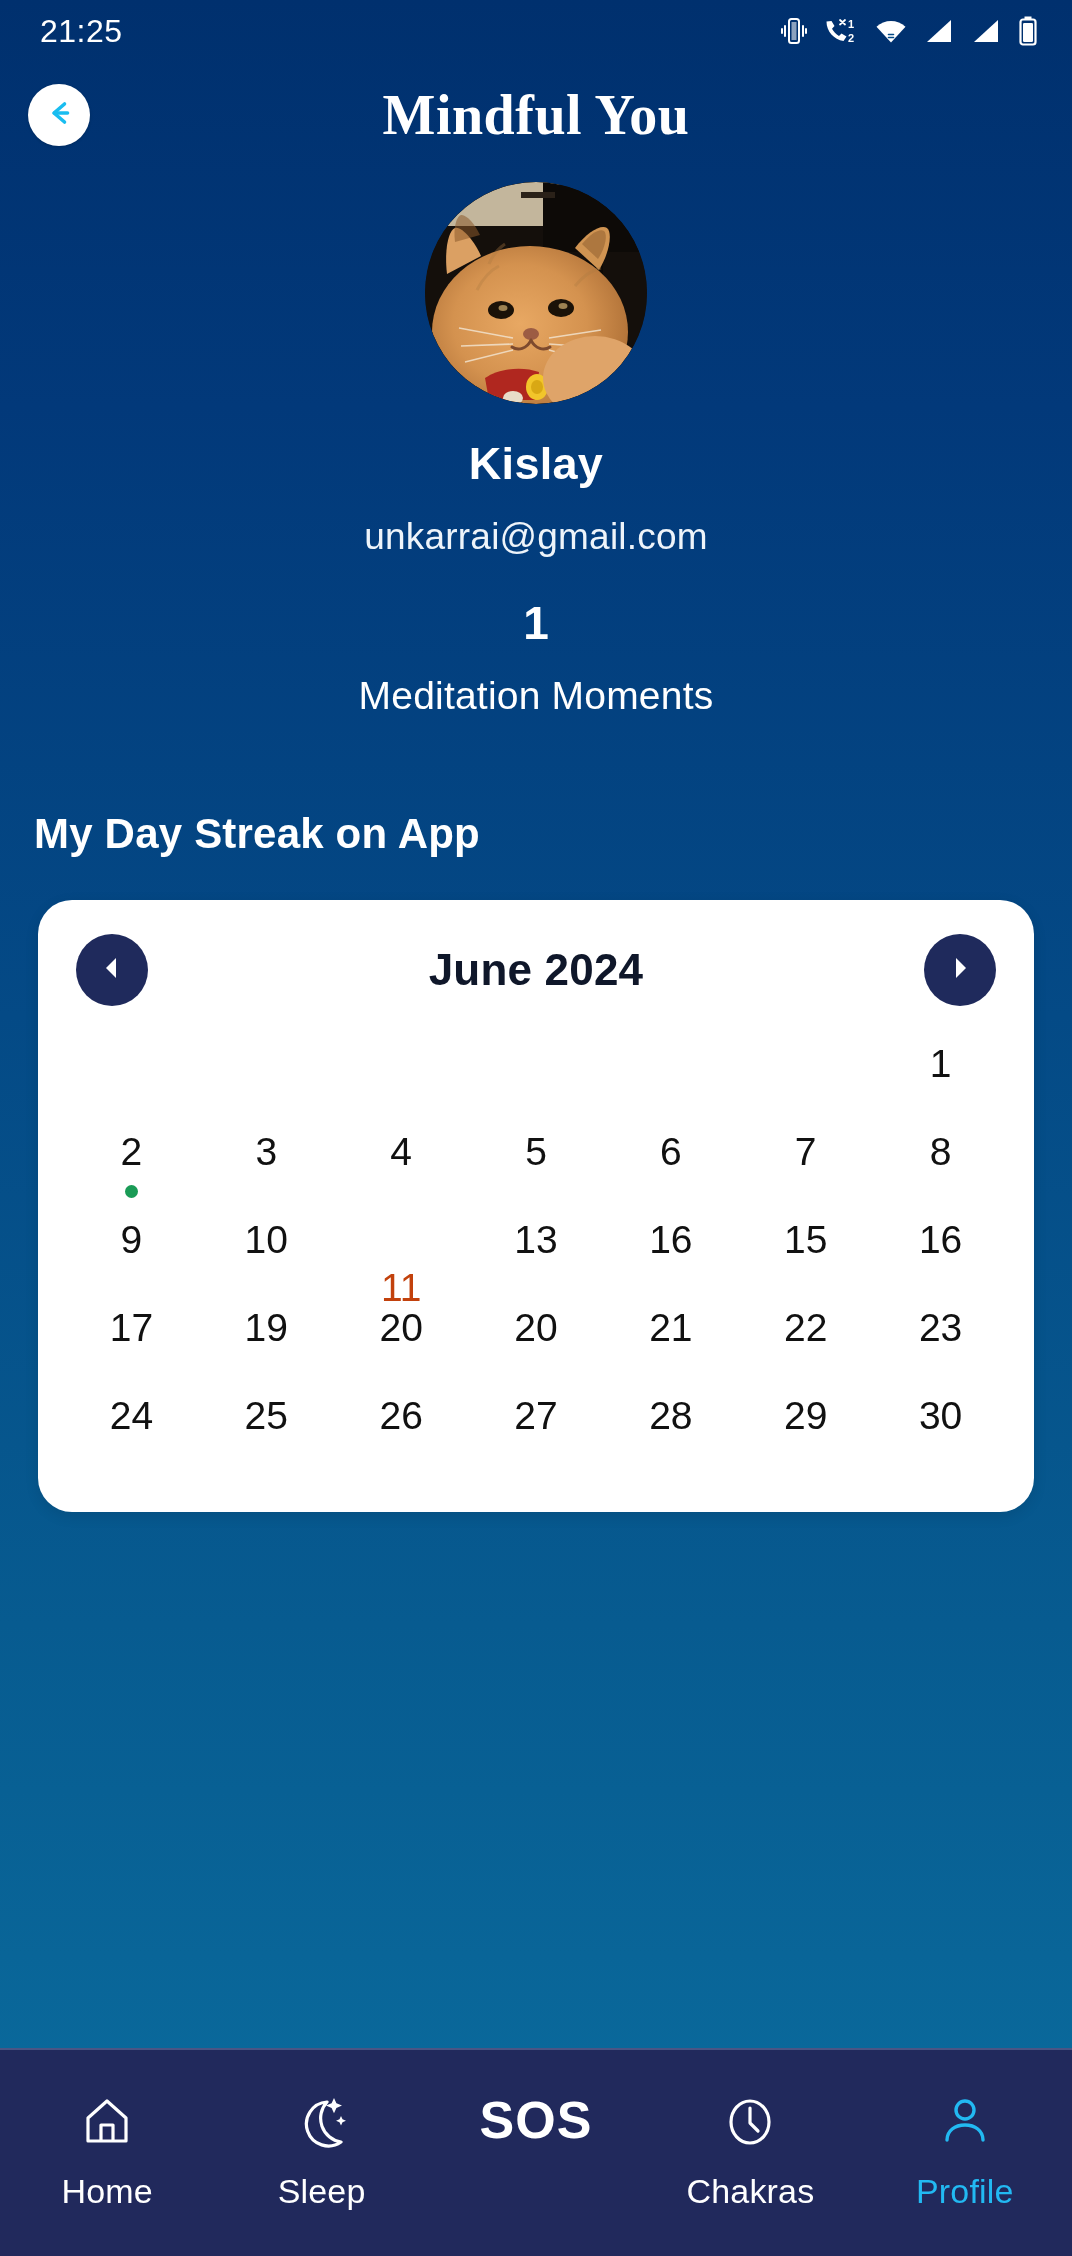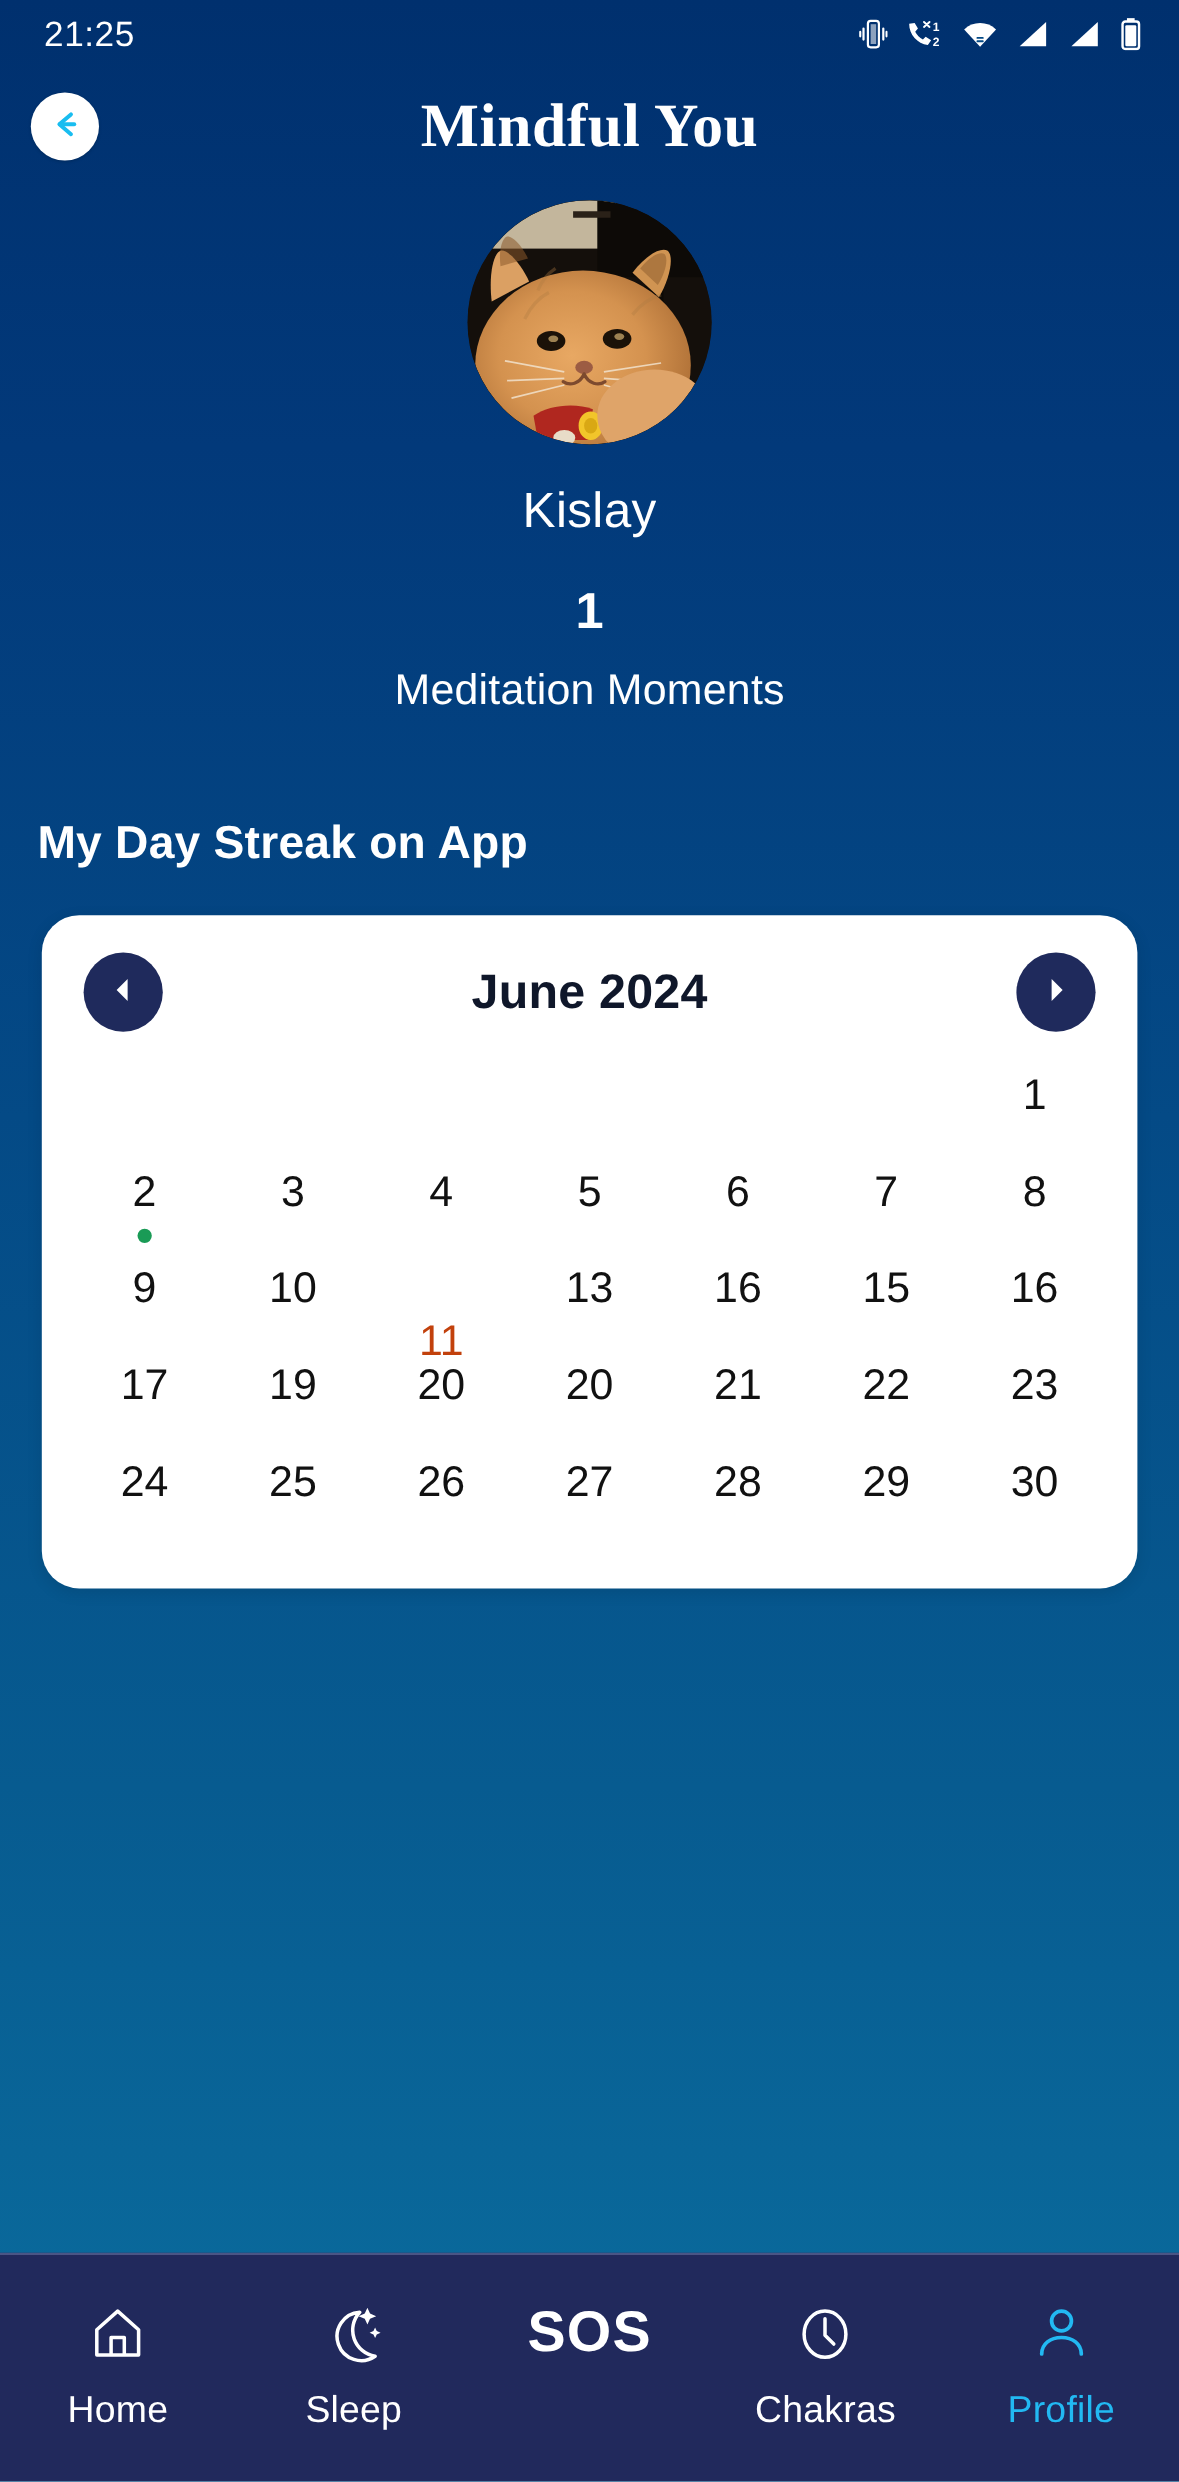--- a/index.html
+++ b/index.html
@@ -43,21 +43,21 @@
 
   
   .profile { text-align:center; margin-top:14px; }
   .avatar {
     width:222px; height:222px; border-radius:50%;
     margin:0 auto; overflow:hidden; position:relative;
     background:#1a1410;
   }
   .avatar-photo { position:absolute; inset:0; }
   .user-name {
-    margin-top:34px; font-size:45px; font-weight:400;
+    margin-top:34px; font-size:45px; font-weight:700;
     color:#ffffff; letter-spacing:0.3px;
   }
   .user-email {
     margin-top:26px; font-size:37px; font-weight:400;
     color:#eef4fa; letter-spacing:0.2px;
   }
   .stat-count {
     margin-top:38px; font-size:46px; font-weight:700; color:#ffffff;
   }
   .stat-label {
@@ -226,20 +226,21 @@
         <ellipse cx="112" cy="205" rx="6" ry="7" fill="#d9a814"></ellipse>
         <ellipse cx="88" cy="216" rx="10" ry="7" fill="#e8dcc8"></ellipse>
         <ellipse cx="170" cy="196" rx="52" ry="42" fill="#dfa469"></ellipse>
         <g stroke="#b07c42" stroke-width="3" opacity="0.35" fill="none">
           <path d="M52 108c6-12 14-20 22-24M150 104c8-10 18-16 26-18M64 82c4-10 10-16 16-20"></path>
         </g>
       </g>
     </svg>
   </div>
   <div class="user-name">Kislay</div>
+  <div class="user-email">unkarrai@gmail.com</div>
   <div class="stat-count">1</div>
   <div class="stat-label">Meditation Moments</div>
 </div>
 
 <div class="section-heading">My Day Streak on App</div>
 
 <div class="calendar-card">
   <div class="cal-header">
     <div class="cal-nav">
       <span>

